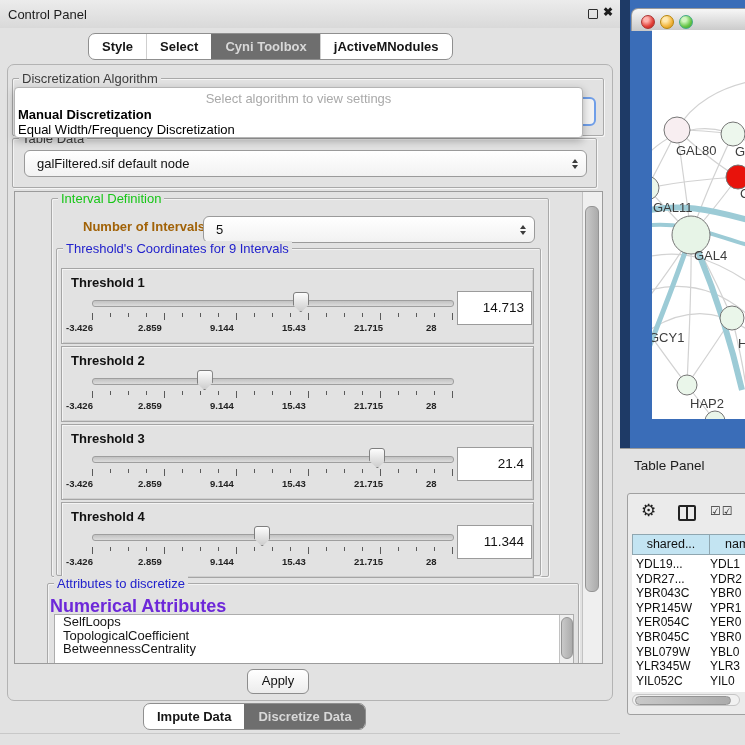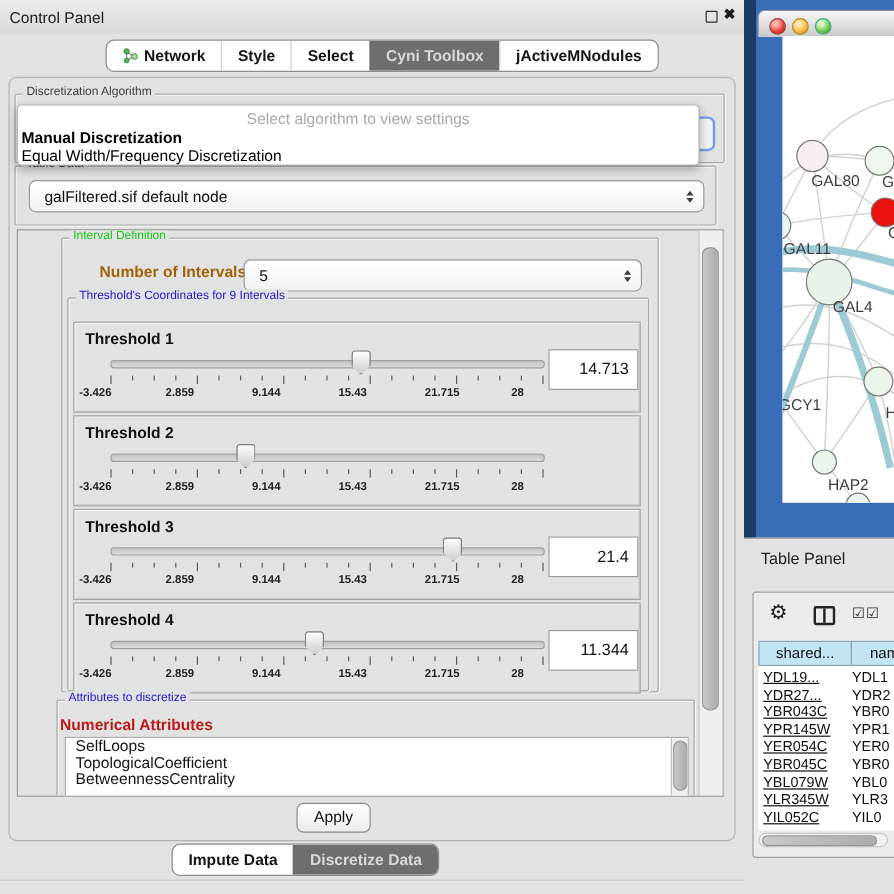--- a/index.html
+++ b/index.html
@@ -15,21 +15,21 @@
 
   .tabstrip{left:88px;top:33px;height:25px;display:inline-flex;background:#fff;border:1px solid #8f8f8f;border-radius:7px;overflow:hidden;}
   .tab{padding:0 13px;line-height:23px;font-size:13px;font-weight:bold;color:#151515;display:flex;align-items:center;gap:5px;border-left:1px solid #cfcfcf;}
   .tab:first-child{border-left:none;}
   .tab.selected{background:#6e6e6e;color:#d8d8d8;border-left:1px solid #6e6e6e;}
 
   .outer-panel{left:7px;top:64px;width:604px;height:635px;border:1px solid #b3b3b3;border-radius:7px;background:#e2e2e2;}
 
   
   .group{position:absolute;border:1px solid #a9a9a9;border-radius:2px;box-shadow:inset 1px 1px 0 rgba(255,255,255,.6),1px 1px 0 rgba(255,255,255,.7);}
-  .legend{position:absolute;top:-8px;left:6px;background:#e2e2e2;padding:0 3px;font-size:10px;white-space:nowrap;}
+  .legend{position:absolute;top:-8px;left:6px;background:#e2e2e2;padding:0 3px;font-size:13px;white-space:nowrap;}
   .legend.green{color:#17c617;}
   .legend.blue{color:#2222cc;}
   .legend.dark{color:#3c3c3c;}
 
   
   .popup{left:14px;top:87px;width:567px;height:49px;background:#fff;border:1px solid #b5b5b5;border-radius:4px;box-shadow:0 3px 8px rgba(0,0,0,.28);z-index:30;}
   .popup-row{position:absolute;left:0;width:100%;height:16px;line-height:16px;font-size:13px;color:#000;}
   .popup-row.ghost{top:3px;text-align:center;color:#a9a9a9;}
   .popup-row.b{top:19px;padding-left:3px;font-weight:bold;}
   .popup-row.n{top:34px;padding-left:3px;}
@@ -56,21 +56,21 @@
   .thr-label{position:absolute;left:9px;top:6px;font-size:13px;font-weight:bold;color:#111;}
   .track{position:absolute;left:30px;top:31px;width:360px;height:5px;border:1px solid #9e9e9e;border-radius:3px;background:linear-gradient(#c2c2c2,#dcdcdc);}
   .thumb{position:absolute;top:23px;width:14px;height:18px;background:linear-gradient(#fdfdfd,#cdcdcd);border:1px solid #7e7e7e;border-radius:3px 3px 0 0;clip-path:polygon(-2% -2%,102% -2%,102% 62%,50% 102%,-2% 62%);}
   .ruler{position:absolute;left:30px;top:42px;width:360px;height:24px;}
   .tick{position:absolute;top:2px;width:1px;height:4px;background:#5a5a5a;}
   .tick.major{height:7px;}
   .tick-label{position:absolute;top:11px;width:52px;margin-left:-26px;text-align:left;font-size:9.5px;font-weight:600;color:#222;}
   .value-box{position:absolute;left:395px;top:22px;width:66px;height:32px;background:#fff;border:1px solid #9b9b9b;line-height:32px;text-align:right;padding-right:7px;font-size:13.5px;color:#111;}
 
   
-  .attr-label{position:absolute;left:2px;top:12px;font-size:13px;font-weight:bold;color:#b91c1c;}
+  .attr-label{position:absolute;left:2px;top:12px;font-size:18px;font-weight:bold;color:#6d28d9;}
   .attr-list{position:absolute;left:6px;top:30px;width:518px;height:54px;background:#fff;border:1px solid #adadad;overflow:hidden;}
   .attr-item{padding-left:8px;font-size:13px;line-height:13.5px;color:#151515;white-space:nowrap;}
 
   .apply-btn{left:247px;top:669px;width:60px;height:23px;background:linear-gradient(#ffffff,#ececec);border:1px solid #8d8d8d;border-radius:6px;font-size:13px;color:#111;text-align:center;line-height:21px;}
 
   .bottom-line{left:0;top:733px;width:620px;height:1px;background:#c8c8c8;}
 
   
   .net-window{left:620px;top:0;width:125px;height:448px;background:#3a6db8;}
   .navy-strip{left:620px;top:0;width:10px;height:448px;background:#1e3a66;}
@@ -90,45 +90,34 @@
   .split-icon{position:absolute;left:50px;top:11px;width:14px;height:12px;border:2px solid #222;border-radius:2px;}
   .split-icon::after{content:"";position:absolute;left:5.5px;top:0;width:2px;height:12px;background:#222;}
   .checks{position:absolute;left:82px;top:10px;font-size:12px;letter-spacing:1px;color:#2a2a2a;}
   .tp-white{position:absolute;left:4px;top:40px;width:114px;height:158px;background:#fff;}
   .tp-header{position:absolute;left:4px;top:40px;height:21px;display:flex;}
   .hcell{background:#c3e4f2;border:1px solid #8fa6b0;font-size:12.5px;line-height:19px;color:#111;box-sizing:border-box;}
   .hcell.c1{width:78px;text-align:center;}
   .hcell.c2{width:62px;padding-left:15px;margin-left:-1px;}
   .tp-rows{position:absolute;left:4px;top:63px;width:114px;}
   .tp-row{height:14.6px;font-size:12px;color:#101010;white-space:nowrap;}
-  .tp-row .c1{display:inline-block;width:74px;padding-left:4px;text-decoration:underline;}
+  .tp-row .c1{display:inline-block;width:74px;padding-left:4px;}
   .tp-row .c2{display:inline-block;}
 </style>
 </head>
 <body>
 
 <div id="root">
 
   <div class="abs cp-titlebar"></div>
   <div class="abs cp-title">Control Panel</div>
   <div class="abs float-icon"></div>
   <div class="abs close-icon">✖</div>
 
   <div class="abs tabstrip">
-    <div class="tab">
-      <svg width="13" height="13" viewBox="0 0 13 13">
-        <line x1="3.5" y1="3" x2="9.5" y2="7" stroke="#7a7a7a" stroke-width="1"></line>
-        <line x1="3.5" y1="10.5" x2="9.5" y2="7" stroke="#7a7a7a" stroke-width="1"></line>
-        <line x1="3.5" y1="3" x2="3.5" y2="10.5" stroke="#7a7a7a" stroke-width="1"></line>
-        <circle cx="3.5" cy="2.8" r="2.2" fill="#49b553" stroke="#2c7d34" stroke-width=".7"></circle>
-        <circle cx="3.5" cy="10.5" r="2" fill="#49b553" stroke="#2c7d34" stroke-width=".7"></circle>
-        <circle cx="10" cy="7" r="2.4" fill="#9fe09b" stroke="#2c7d34" stroke-width=".7"></circle>
-      </svg>
-      <span>Network</span>
-    </div>
     <div class="tab">
         <span>Style</span>
       </div>
     <div class="tab">
         <span>Select</span>
       </div>
     <div class="tab selected">
         <span>Cyni Toolbox</span>
       </div>
     <div class="tab">

